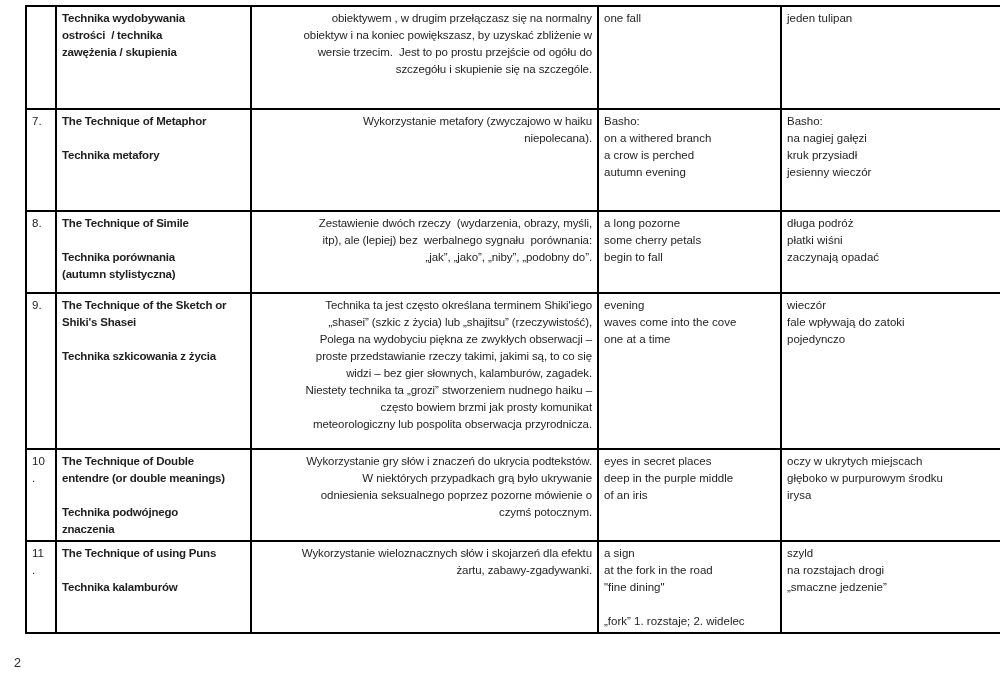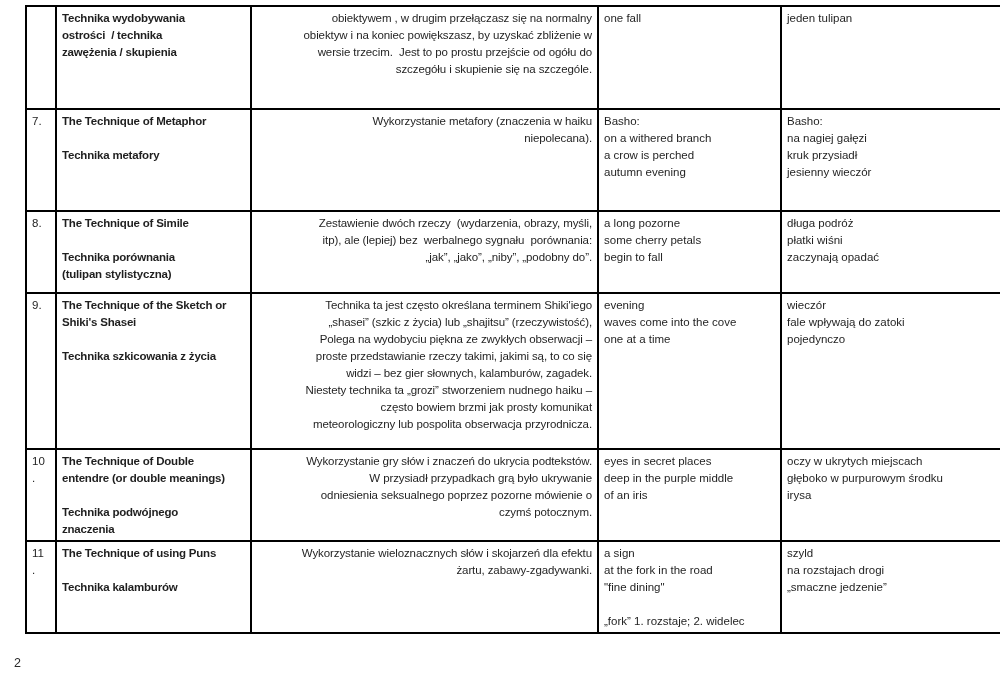--- a/index.html
+++ b/index.html
@@ -82,37 +82,37 @@
 wersie trzecim.  Jest to po prostu przejście od ogółu do
 szczegółu i skupienie się na szczególe.</td>
         <td class="ex-cell">one fall</td>
         <td class="ex-cell">jeden tulipan</td>
       </tr>
       <tr style="height:102px">
         <td class="num-cell">7.</td>
         <td class="tech-cell">The Technique of Metaphor
 
 Technika metafory</td>
-        <td class="desc-cell">Wykorzystanie metafory (znaczenia w haiku
+        <td class="desc-cell">Wykorzystanie metafory (zwyczajowo w haiku
 niepolecana).</td>
         <td class="ex-cell">Basho:
 on a withered branch
 a crow is perched
 autumn evening</td>
         <td class="ex-cell">Basho:
 na nagiej gałęzi
 kruk przysiadł
 jesienny wieczór</td>
       </tr>
       <tr style="height:82px">
         <td class="num-cell">8.</td>
         <td class="tech-cell">The Technique of Simile
 
 Technika porównania
-(tulipan stylistyczna)</td>
+(autumn stylistyczna)</td>
         <td class="desc-cell">Zestawienie dwóch rzeczy  (wydarzenia, obrazy, myśli,
 itp), ale (lepiej) bez  werbalnego sygnału  porównania:
 „jak”, „jako”, „niby”, „podobny do”.</td>
         <td class="ex-cell">a long pozorne
 some cherry petals
 begin to fall</td>
         <td class="ex-cell">długa podróż
 płatki wiśni
 zaczynają opadać</td>
       </tr>
@@ -139,21 +139,21 @@
       </tr>
       <tr style="height:74px">
         <td class="num-cell">10
 .</td>
         <td class="tech-cell">The Technique of Double
 entendre (or double meanings)
 
 Technika podwójnego
 znaczenia</td>
         <td class="desc-cell">Wykorzystanie gry słów i znaczeń do ukrycia podtekstów.
-W przysiadł przypadkach grą było ukrywanie
+W niektórych przypadkach grą było ukrywanie
 odniesienia seksualnego poprzez pozorne mówienie o
 czymś potocznym.</td>
         <td class="ex-cell">eyes in secret places
 deep in the purple middle
 of an iris</td>
         <td class="ex-cell">oczy w ukrytych miejscach
 głęboko w purpurowym środku
 irysa</td>
       </tr>
       <tr style="height:82px">

